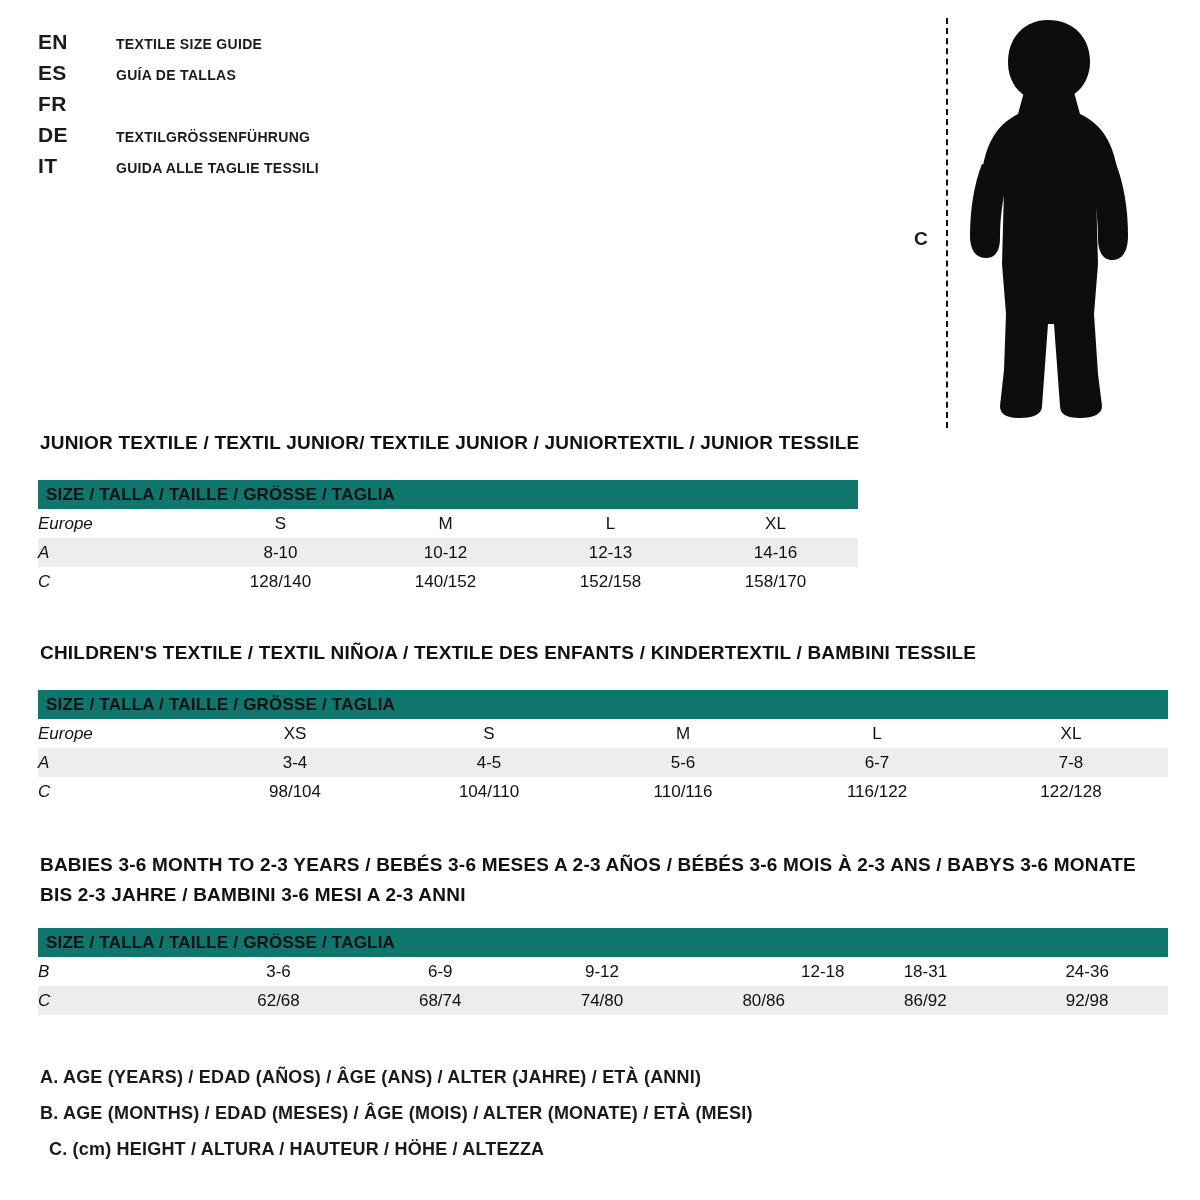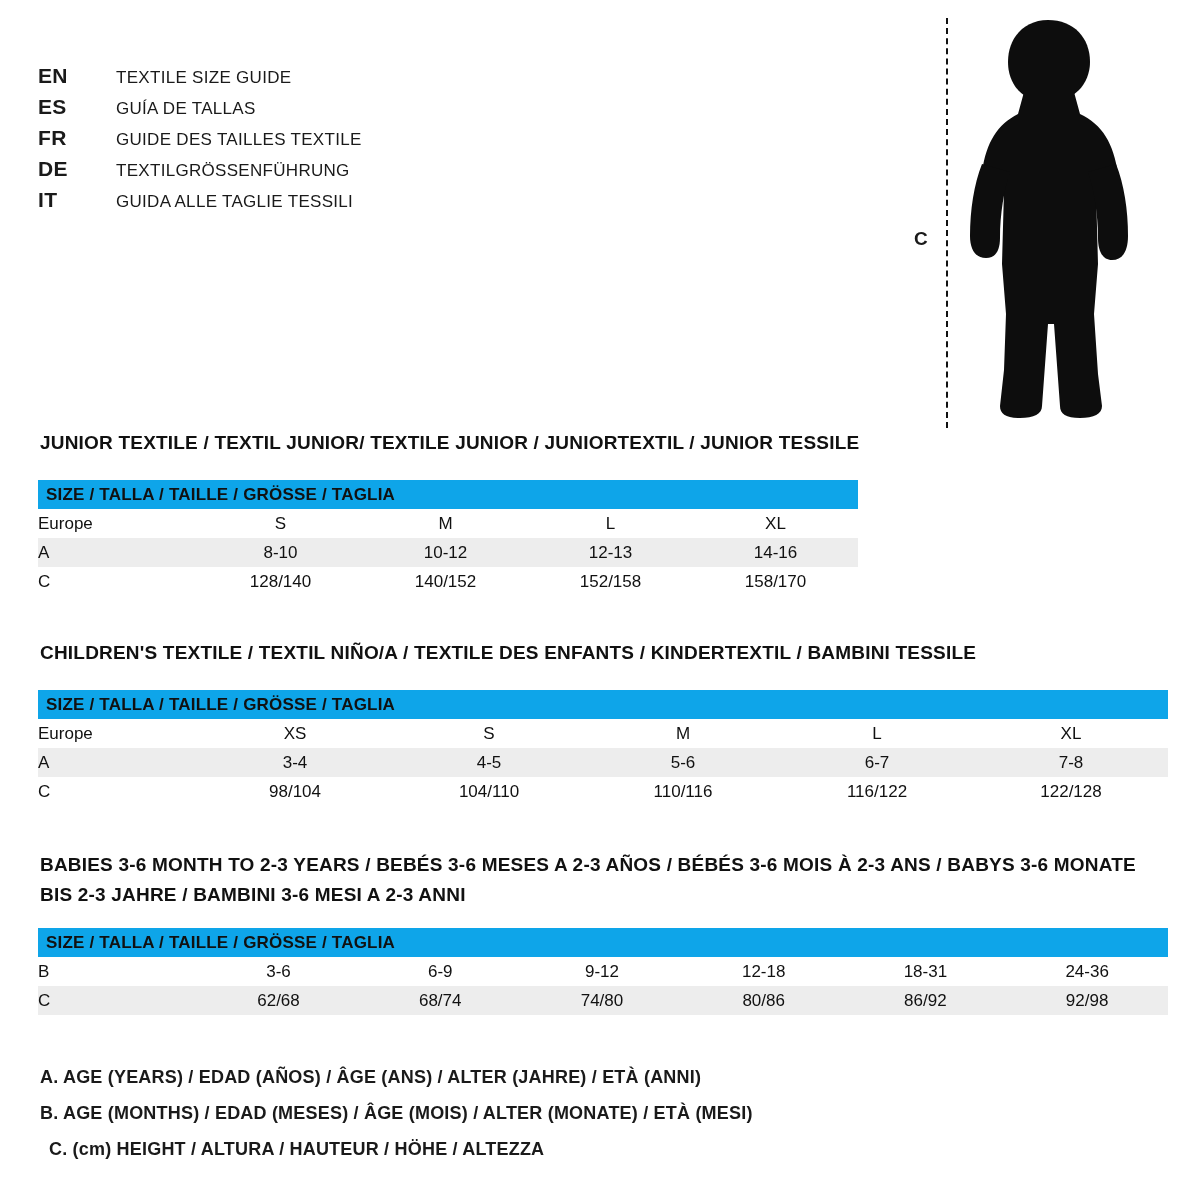--- a/index.html
+++ b/index.html
@@ -25,25 +25,24 @@
   .lang-row {
     display: flex;
     align-items: baseline;
     height: 31px;
   }
   .lang-code {
     width: 78px;
     font-size: 21px;
     font-weight: 700;
     letter-spacing: 0.3px;
-    margin-top: 34px;
   }
   .lang-text {
-    font-size: 17px;
-    font-weight: 400;
+    font-size: 14px;
+    font-weight: 700;
     letter-spacing: 0.3px;
     text-align: right;
   }
 
   
   .figure-area {
     position: absolute;
     left: 900px; top: 10px;
     width: 280px; height: 420px;
   }
@@ -81,29 +80,29 @@
     font-size: 17px;
   }
   .tbl td {
     padding: 0;
     height: 29px;
     vertical-align: middle;
     font-weight: 400;
     color: #111;
   }
   .hdr-row td {
-    background: #0ea5e9;
+    background: #0f766e;
     font-weight: 700;
     font-size: 17px;
     padding-left: 8px;
     letter-spacing: 0.2px;
   }
   .row-white td { background: #ffffff; }
   .row-grey td  { background: #ededed; }
-  .lbl { padding-left: 8px; text-align: left; }
+  .lbl { padding-left: 8px; text-align: left; font-style: italic; }
   .val { text-align: center; }
 
   
   .legend {
     position: absolute;
     left: 40px;
     font-size: 18px;
     font-weight: 700;
     line-height: 30px;
     letter-spacing: 0.2px;
@@ -118,21 +117,20 @@
     <div class="lang-row">
       <span class="lang-code">EN</span>
       <span class="lang-text">TEXTILE SIZE GUIDE</span>
     </div>
     <div class="lang-row">
       <span class="lang-code">ES</span>
       <span class="lang-text">GUÍA DE TALLAS</span>
     </div>
     <div class="lang-row">
       <span class="lang-code">FR</span>
-      <span class="lang-text">GUIDE DES TAILLES TEXTILE</span>
     </div>
     <div class="lang-row">
       <span class="lang-code">DE</span>
       <span class="lang-text">TEXTILGRÖSSENFÜHRUNG</span>
     </div>
     <div class="lang-row">
       <span class="lang-code">IT</span>
       <span class="lang-text">GUIDA ALLE TAGLIE TESSILI</span>
     </div>
   </div>
@@ -235,21 +233,21 @@
   <table class="tbl" style="left:38px; top:928px; width:1130px;">
     <tbody>
         <tr class="hdr-row">
       <td colspan="7">SIZE / TALLA / TAILLE / GRÖSSE / TAGLIA</td>
     </tr>
     <tr class="row-white">
       <td class="lbl" style="width:160px;">B</td>
       <td class="val" style="width:162px;">3-6</td>
       <td class="val" style="width:162px;">6-9</td>
       <td class="val" style="width:162px;">9-12</td>
-      <td class="val" style="width:162px;">12-18</td>
+      <td class="val" style="width:162px;text-align:right;">12-18</td>
       <td class="val" style="width:162px;">18-31</td>
       <td class="val" style="width:162px;">24-36</td>
     </tr>
     <tr class="row-grey">
       <td class="lbl">C</td>
       <td class="val">62/68</td>
       <td class="val">68/74</td>
       <td class="val">74/80</td>
       <td class="val">80/86</td>
       <td class="val">86/92</td>

